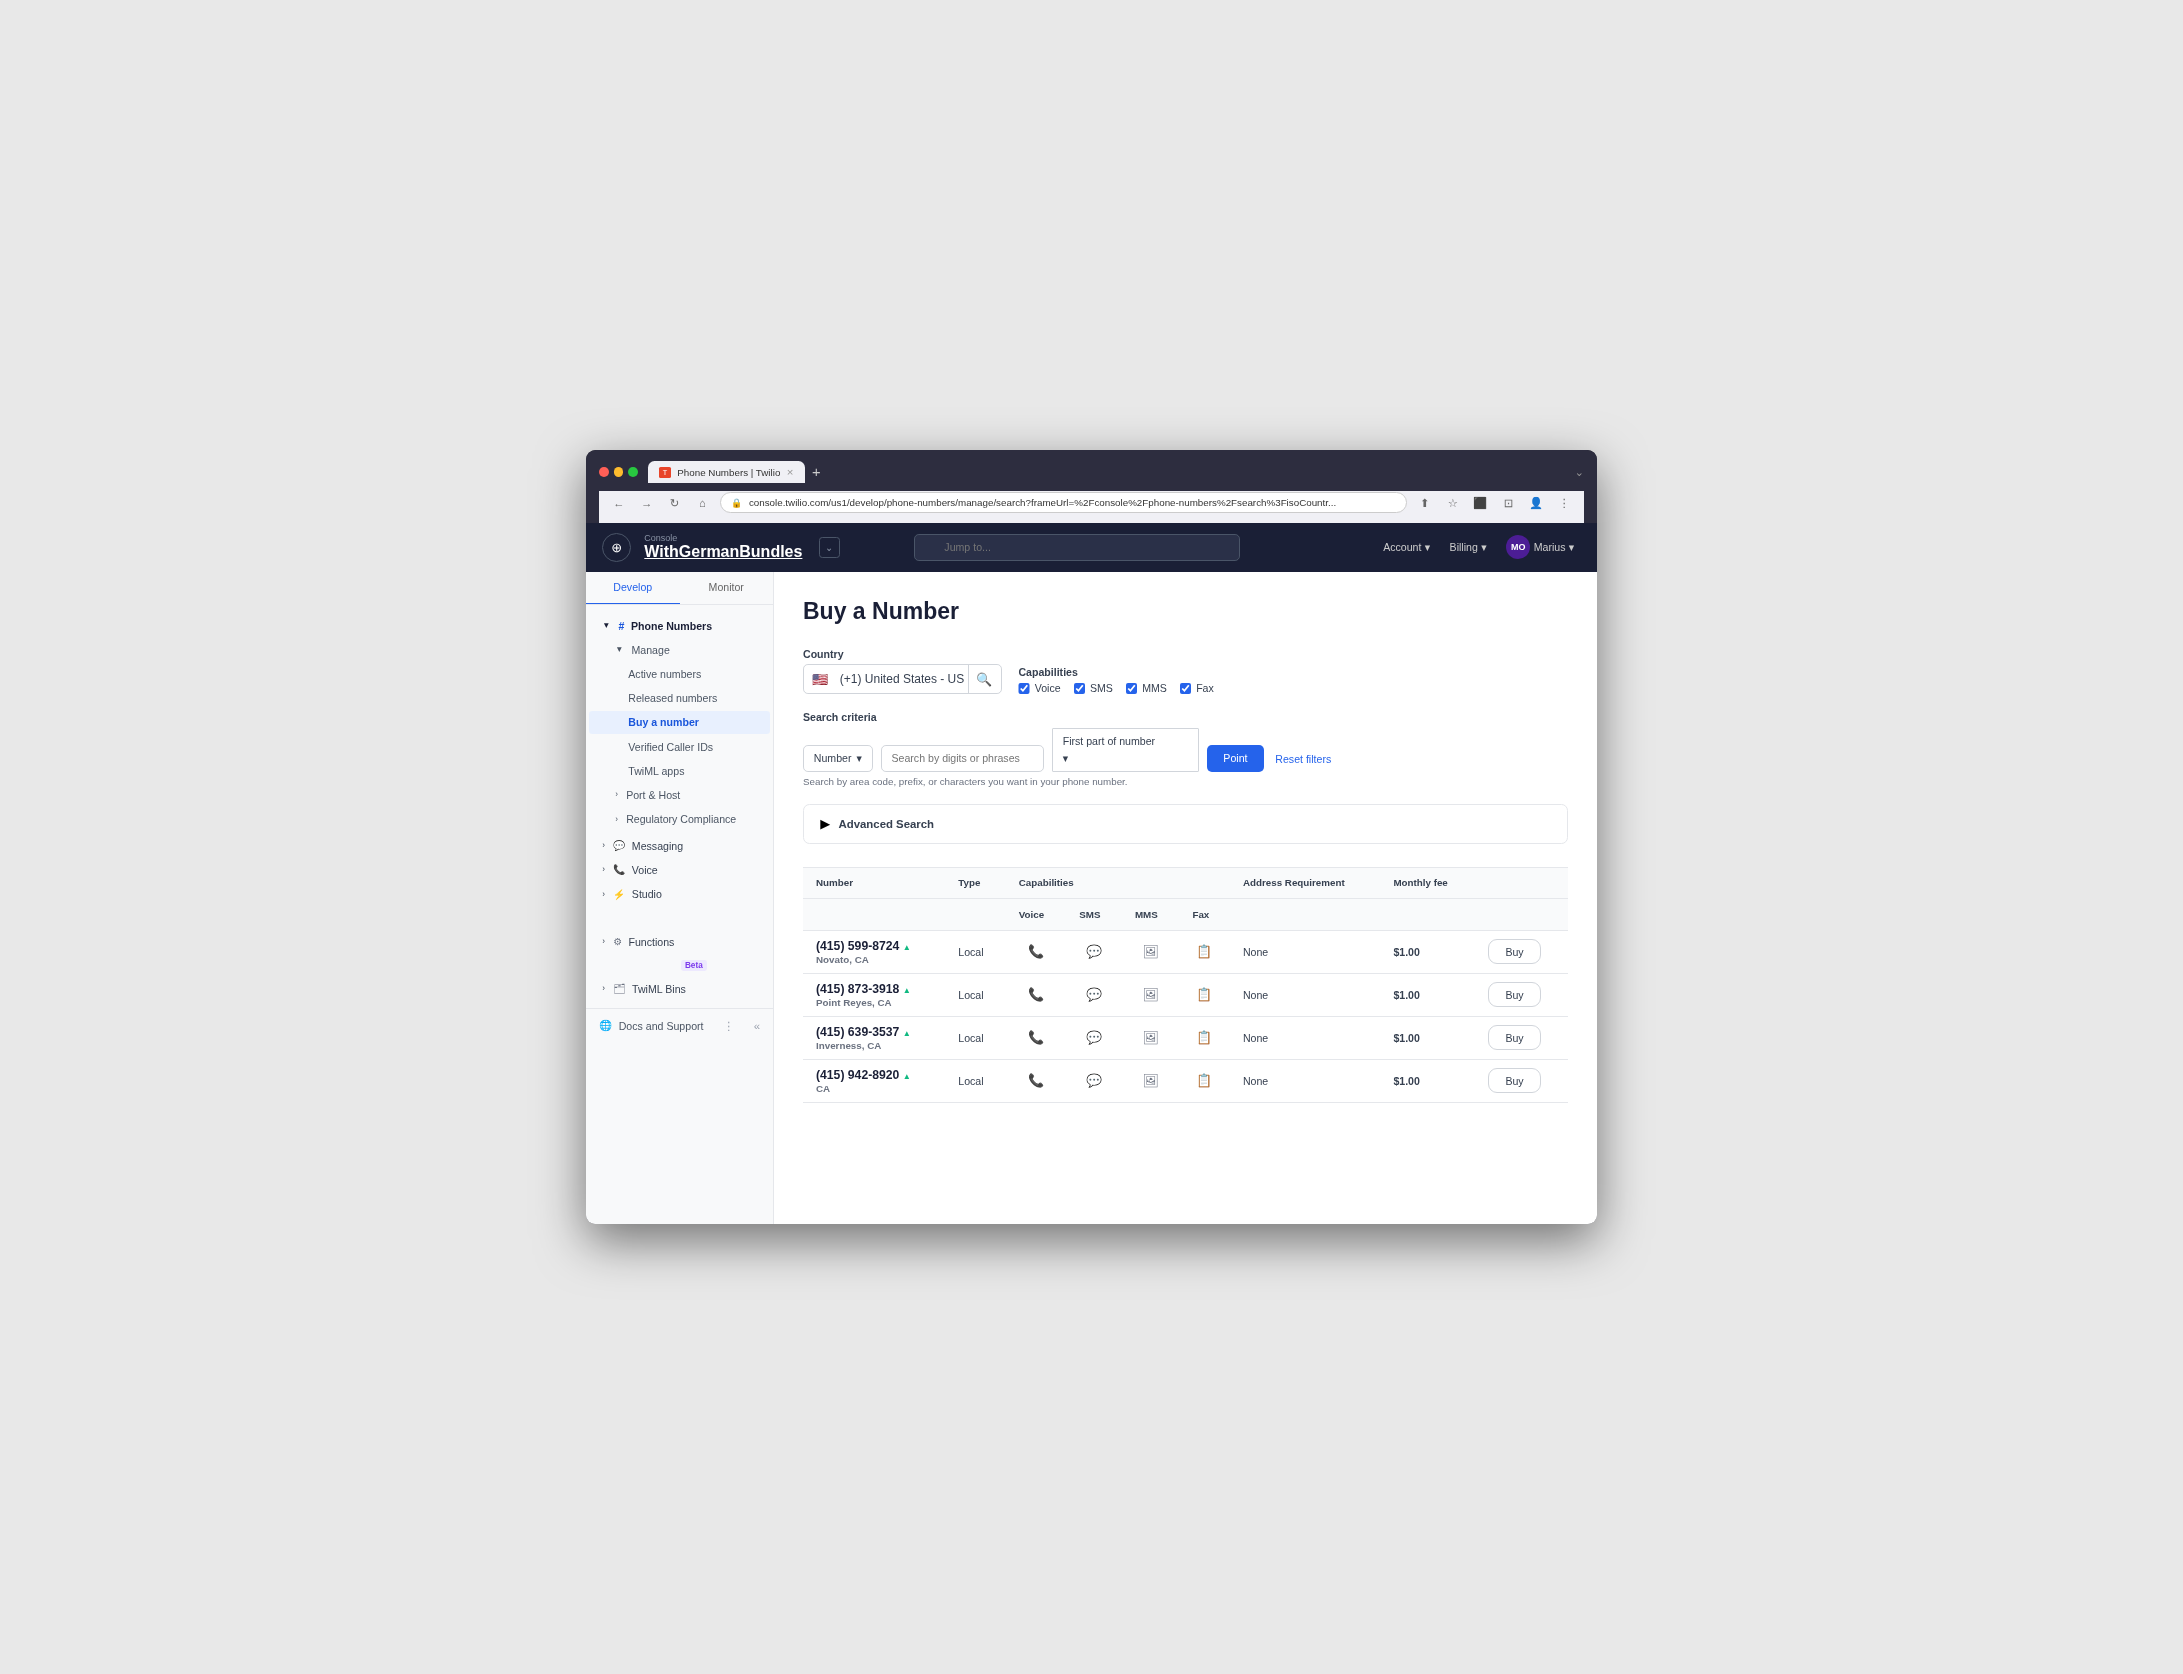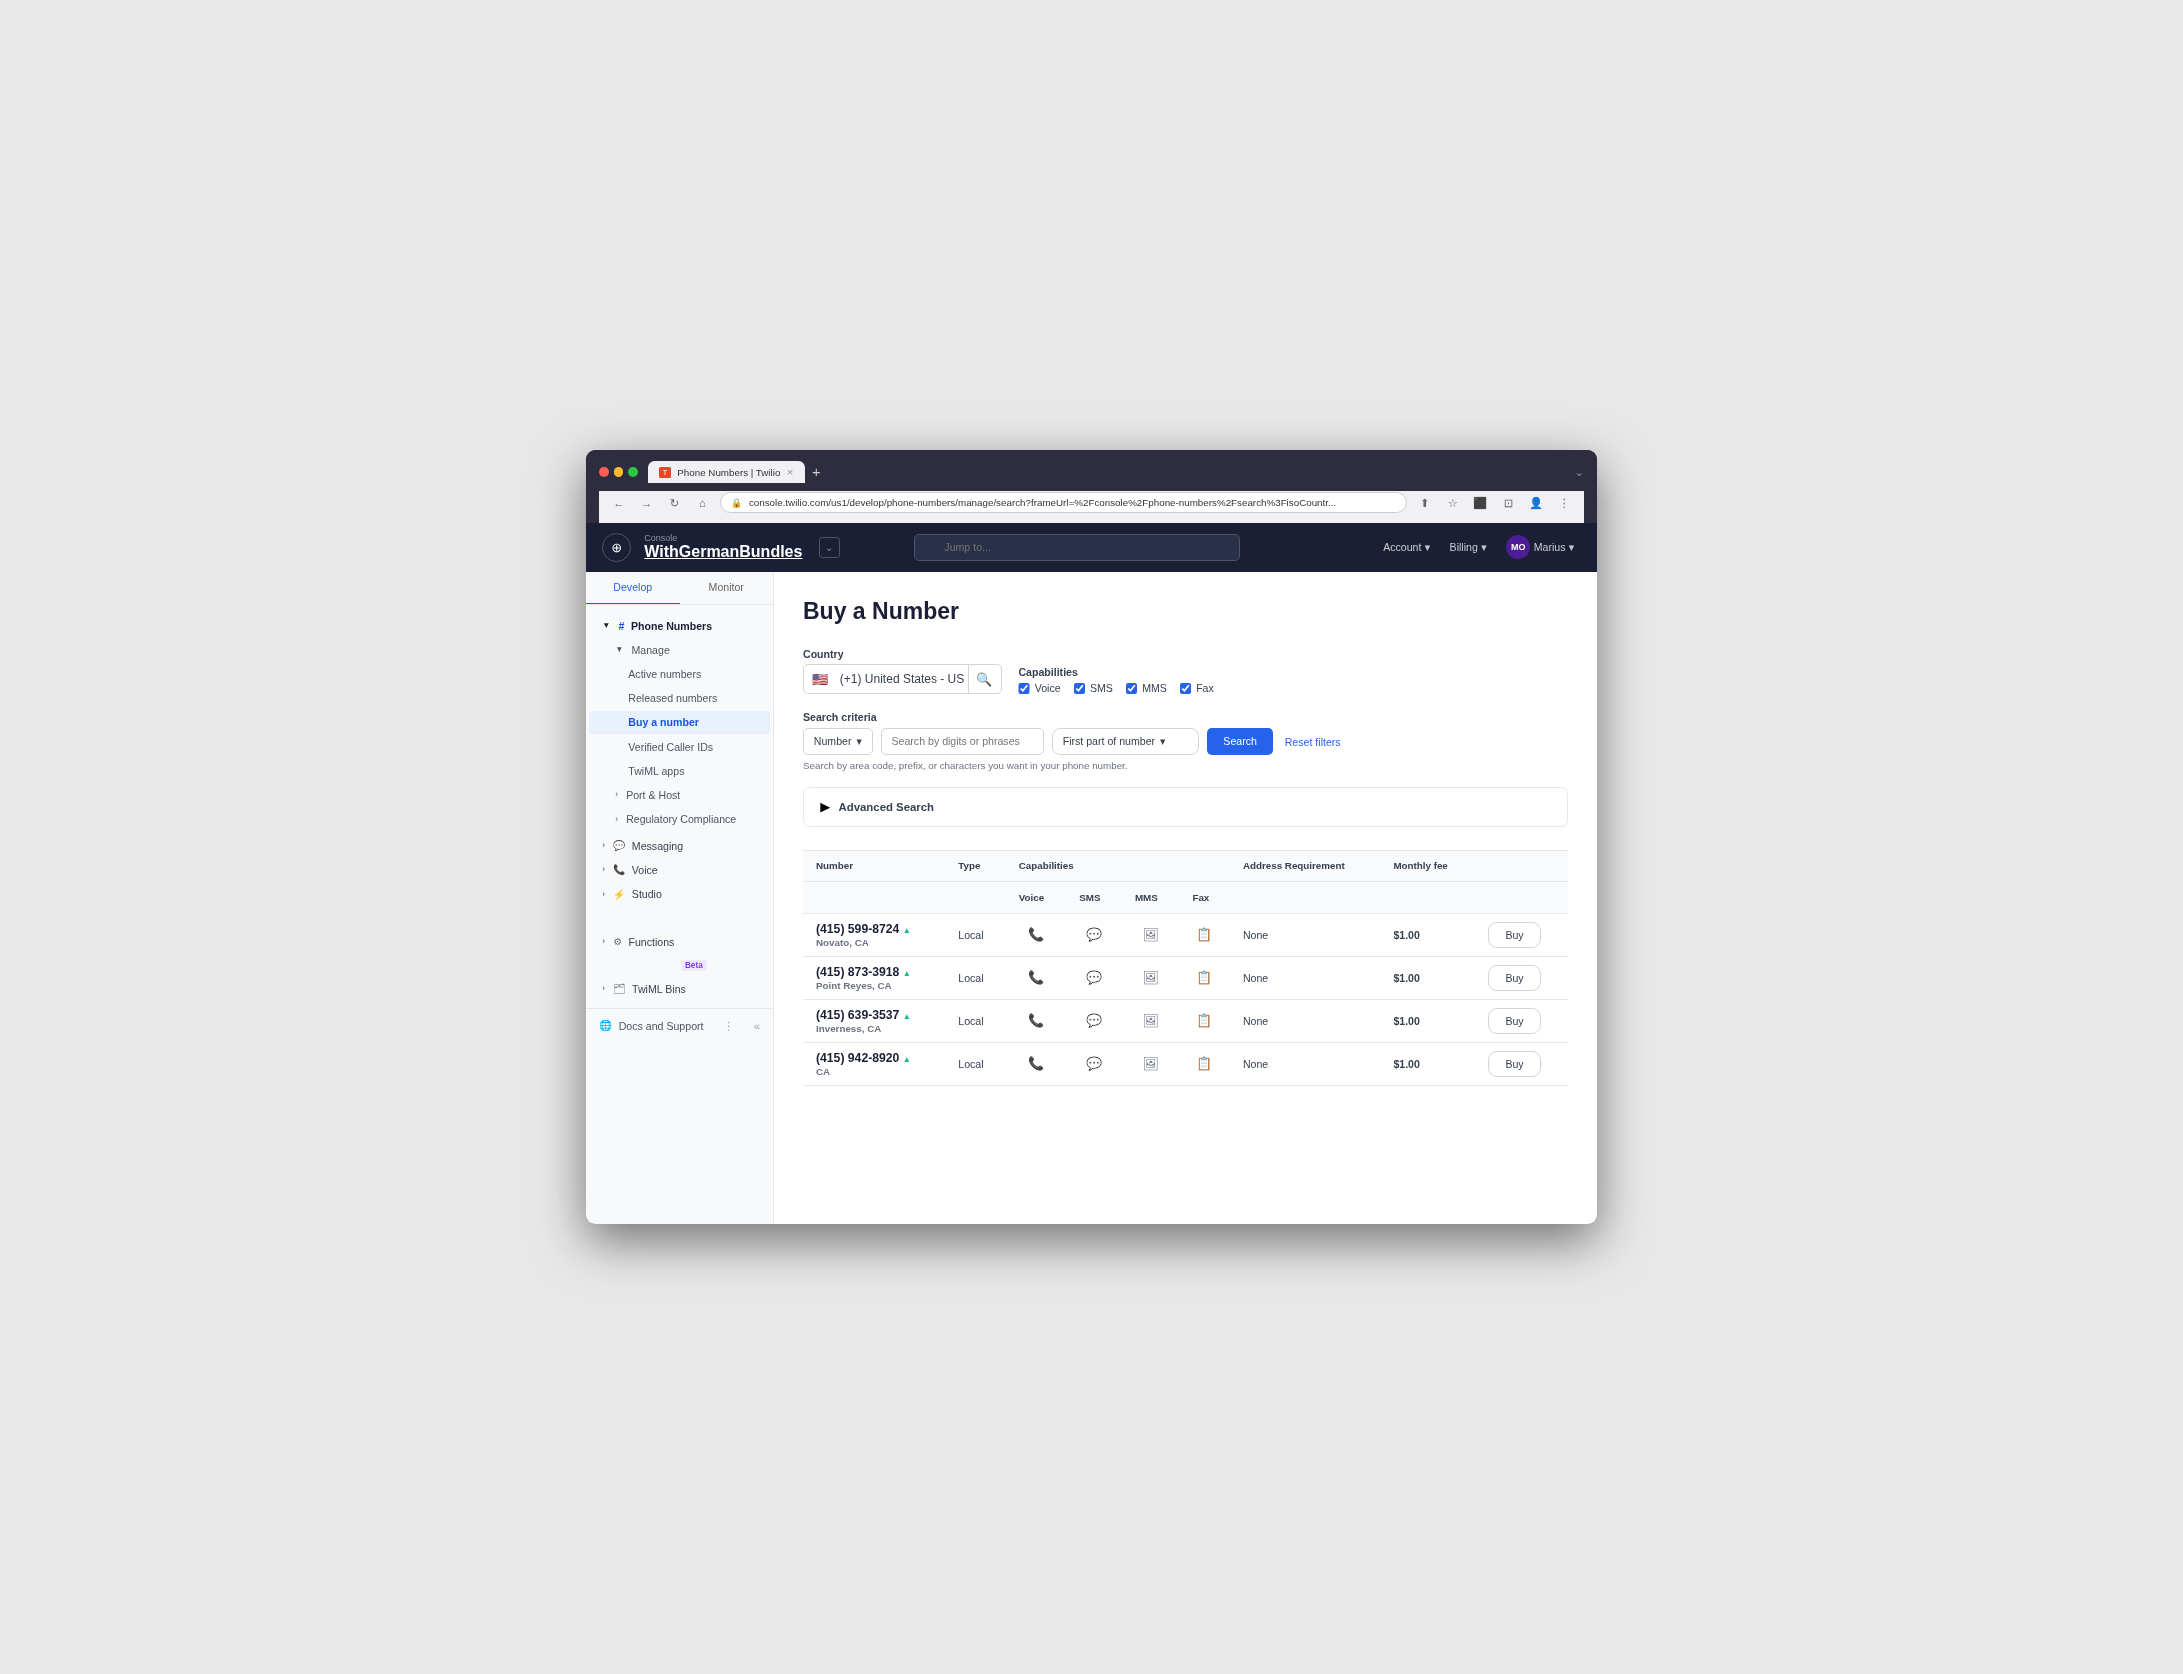--- a/index.html
+++ b/index.html
@@ -83,21 +83,21 @@
     .country-flag { padding: 6.5px 8.2px; font-size: 13px; }
     .country-text { padding: 6.5px 3.3px; font-size: 12px; color: #374151; flex: 1; }
     .country-search-btn { padding: 6.5px 8.2px; border-left: 0.8px solid #d1d5db; color: #6b7280; cursor: pointer; }
     .capabilities-group { display: flex; align-items: center; gap: 13px; }
     .cap-item { display: flex; align-items: center; gap: 4.9px; font-size: 10.6px; color: #374151; }
     .cap-checkbox { width: 11.4px; height: 11.4px; accent-color: #2563eb; }
 
     .search-criteria-row { display: flex; align-items: flex-end; gap: 8.2px; flex-wrap: wrap; }
     .select-btn { border: 0.8px solid #d1d5db; border-radius: 4.9px; padding: 6.5px 9.8px; font-size: 10.6px; color: #374151; background: white; display: flex; align-items: center; gap: 4.9px; cursor: pointer; }
     .search-input-field { border: 0.8px solid #d1d5db; border-radius: 4.9px; padding: 6.5px 9.8px; font-size: 10.6px; color: #9ca3af; width: 163px; outline: none; }
-    .match-select { border: 0.8px solid #d1d5db; border-radius: 8px; padding: 6.5px 9.8px; font-size: 10.6px; color: #374151; background: white; display: flex; align-items: flex-start; gap: 4.9px; cursor: pointer; min-width: 147px; }
+    .match-select { border: 0.8px solid #d1d5db; border-radius: 1px; padding: 6.5px 9.8px; font-size: 10.6px; color: #374151; background: white; display: flex; align-items: flex-start; gap: 4.9px; cursor: pointer; min-width: 147px; flex-direction: column; }
     .search-btn { background: #2563eb; color: white; border: none; border-radius: 4.9px; padding: 7.3px 16.3px; font-size: 10.6px; font-weight: 500; cursor: pointer; }
     .reset-link { color: #2563eb; font-size: 10.6px; cursor: pointer; text-decoration: none; padding: 6.5px 3.3px; }
     .search-hint { font-size: 9.8px; color: #6b7280; margin-top: 4.9px; }
 
     
     .advanced-search { border: 0.8px solid #e5e7eb; border-radius: 6.5px; padding: 11.4px 16.3px; margin-bottom: 23px; display: flex; align-items: center; gap: 8.2px; cursor: pointer; }
     .advanced-search-label { font-size: 11.4px; font-weight: 600; color: #374151; }
 
     
     .results-table { width: 100%; border-collapse: collapse; }
@@ -310,21 +310,21 @@
           <div class="search-criteria-row">
             <div class="select-btn">
               <span>Number</span>
               <span>▾</span>
             </div>
             <input type="text" class="search-input-field" placeholder="Search by digits or phrases" style="">
             <div class="match-select">
               <span>First part of number</span>
               <span>▾</span>
             </div>
-            <button class="search-btn">Search</button>
+            <button class="search-btn">Point</button>
             <a class="reset-link">Reset filters</a>
           </div>
           <p class="search-hint">Search by area code, prefix, or characters you want in your phone number.</p>
         </div>
 
         <div class="advanced-search" style="margin-top: 16.3px;">
           <span>▶</span>
           <span class="advanced-search-label">Advanced Search</span>
         </div>
 

